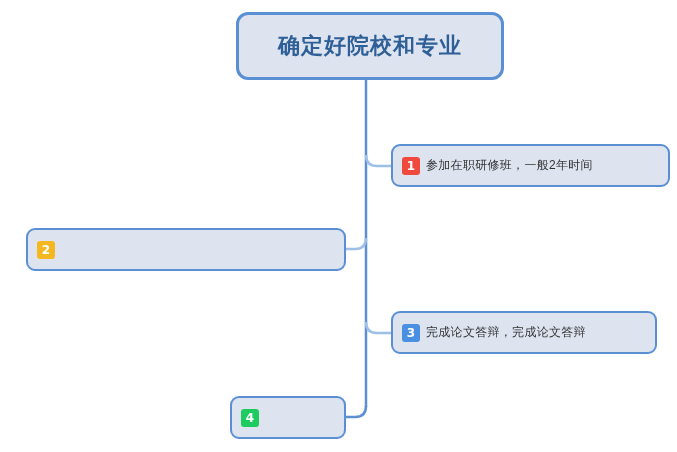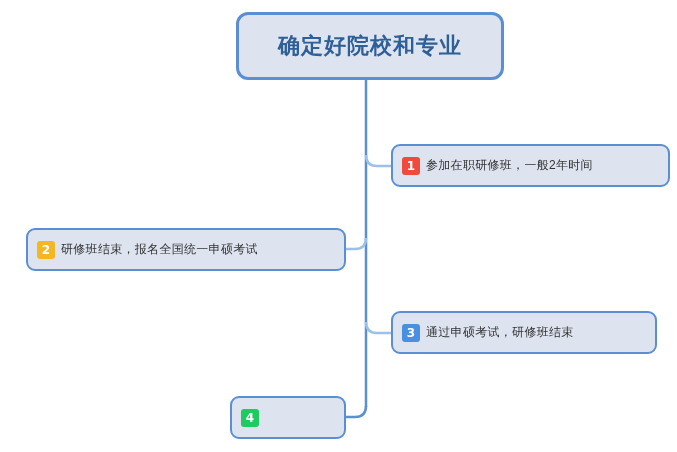--- a/index.html
+++ b/index.html
@@ -105,25 +105,24 @@
     <span class="node-text">确定好院校和专业</span>
   </div>
 
   <div class="node node-step" style="left:383px; top:144px; width:279px; height:43px;">
     <span class="badge badge-1">1</span>
     <span class="node-text">参加在职研修班，一般2年时间</span>
   </div>
 
   <div class="node node-step" style="left:18px; top:228px; width:320px; height:43px;">
     <span class="badge badge-2">2</span>
-    <span class="node-text">研修班结束，报名全国统一申硕考试</span>
   </div>
 
   <div class="node node-step" style="left:383px; top:311px; width:266px; height:43px;">
     <span class="badge badge-3">3</span>
-    <span class="node-text">通过申硕考试，研修班结束</span>
+    <span class="node-text">完成论文答辩，完成论文答辩</span>
   </div>
 
   <div class="node node-step" style="left:222px; top:396px; width:116px; height:43px;">
     <span class="badge badge-4">4</span>
   </div>
 
 </div>
 
 </body></html>

